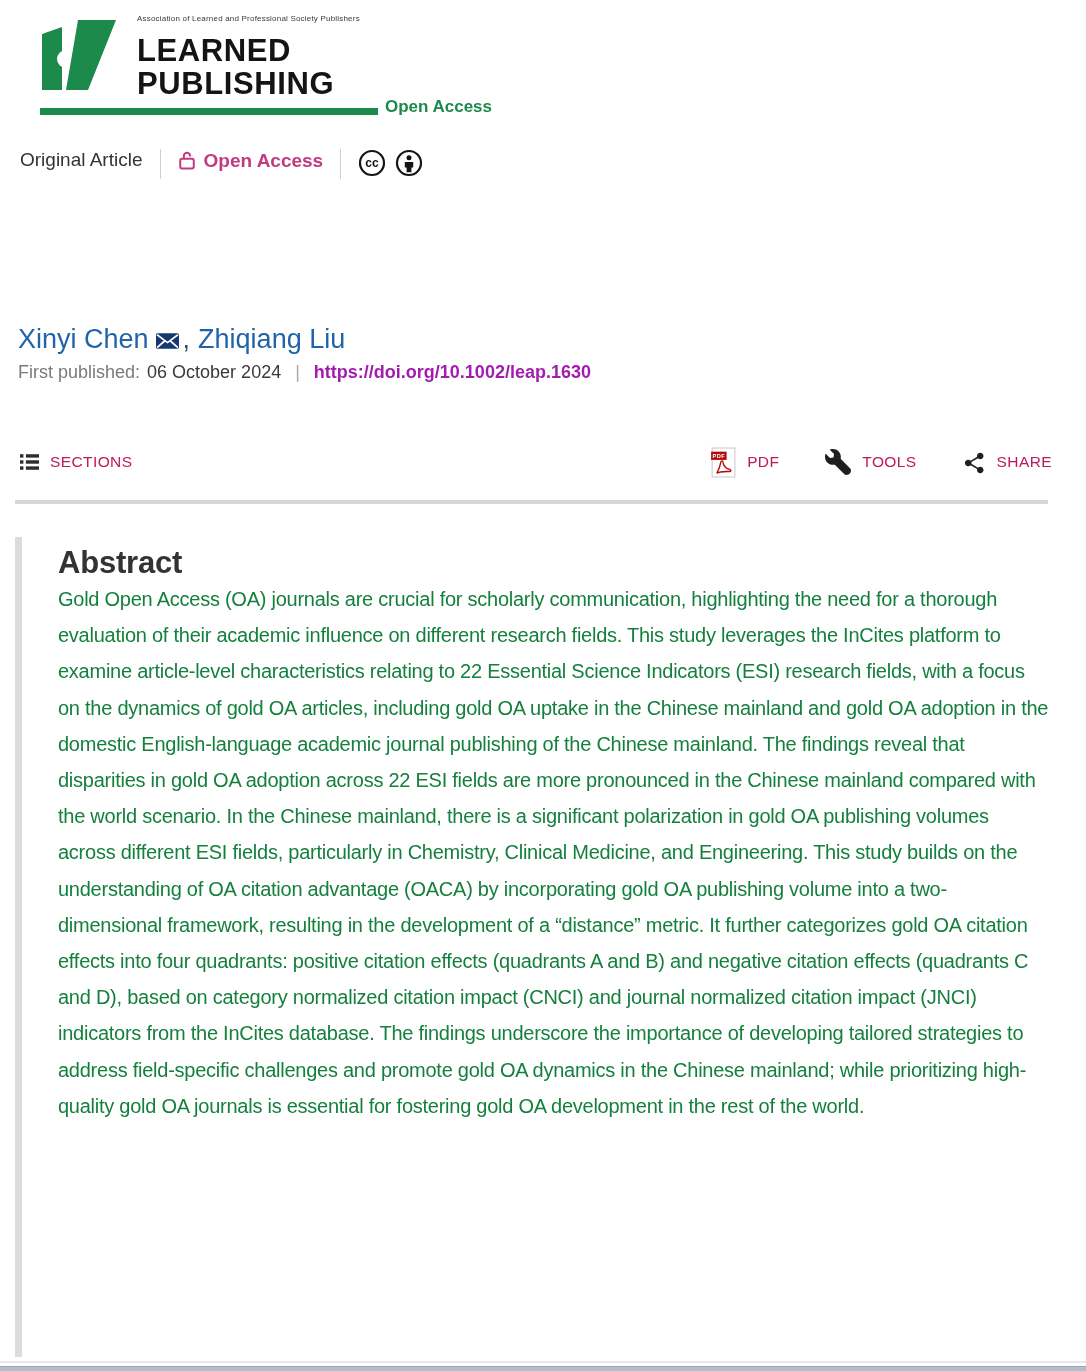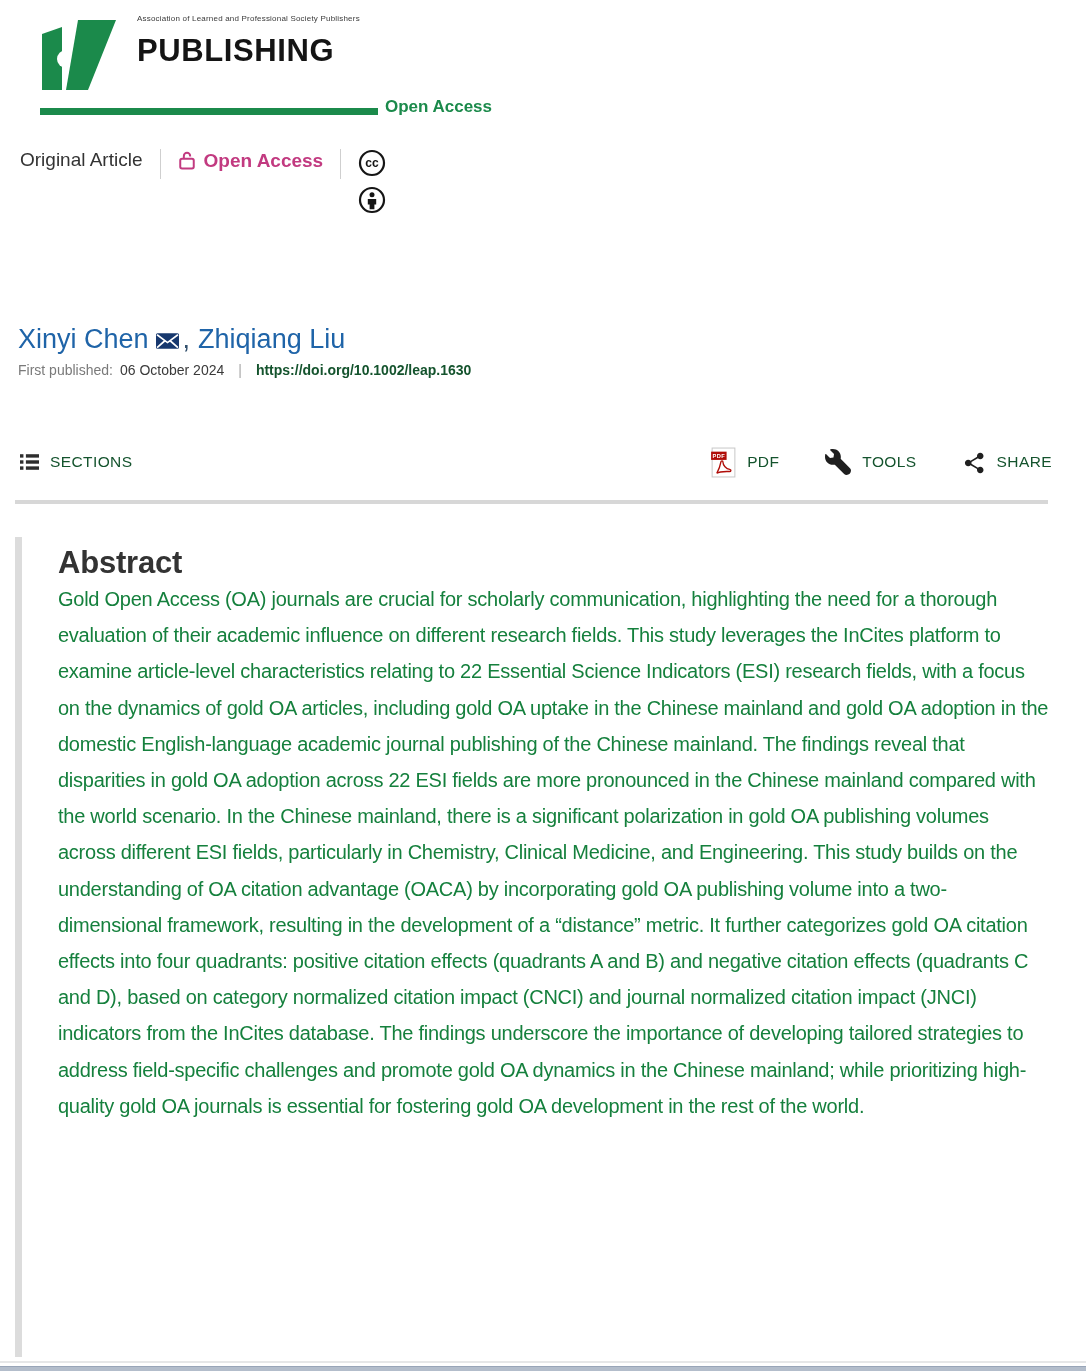--- a/index.html
+++ b/index.html
@@ -16,38 +16,38 @@
   .logo-rule-row { position:absolute; left:0; top:83px; width:452px; display:flex; align-items:flex-end; }
   .logo-rule { width:350px; height:7px; background:#1b8a4b; margin-bottom:2px; }
   .logo-oa { font-size:17px; font-weight:700; color:#1b8a4b; margin-left:7px; white-space:nowrap; }
 
   
   .meta-row { position:absolute; left:20px; top:149px; display:flex; align-items:flex-start; height:32px; }
   .meta-type { font-size:19px; color:#333; }
   .meta-sep { width:1px; height:30px; background:#cfcfcf; margin:0 17px; }
   .meta-oa { display:flex; align-items:center; cursor:pointer; }
   .meta-oa-label { font-size:19px; font-weight:700; color:#c23a80; margin-left:8px; }
-  .cc-icons { display:flex; align-items:center; gap:9px; cursor:pointer;flex-direction:column; }
+  .cc-icons { display:flex; align-items:center; gap:9px; cursor:pointer; }
 
   
   .article-title { position:absolute; left:18px; top:198px; width:960px;
     font-size:28px; font-weight:700; color:#1e1e1e; line-height:45px; letter-spacing:-0.2px; }
   .authors { position:absolute; left:18px; top:324px; font-size:27px; display:flex; align-items:center; }
   .author-link { color:#1f64a8; text-decoration:none; cursor:pointer; }
   .author-sep { color:#33516e; margin-right:8px; }
   .envelope { margin:3px 4px 0 7px; }
-  .published { position:absolute; left:18px; top:362px; font-size:14px; display:flex; align-items:flex-start; }
+  .published { position:absolute; left:18px; top:362px; font-size:18px; display:flex; align-items:flex-start; }
   .pub-label { color:#7a7a7a; margin-right:7px; }
   .pub-date { color:#3a3a3a; }
   .pub-pipe { color:#a9a9a9; margin:0 14px; }
-  .doi-link { color:#14532d; font-weight:700; text-decoration:none; cursor:pointer; }
+  .doi-link { color:#a21caf; font-weight:700; text-decoration:none; cursor:pointer; }
 
   
   .toolbar { position:absolute; left:20px; right:34px; top:444px; display:flex; justify-content:space-between; align-items:center; height:36px; }
-  .tb-item { display:flex; align-items:center; cursor:pointer; color:#14532d; font-size:15.5px; letter-spacing:0.4px; }
+  .tb-item { display:flex; align-items:center; cursor:pointer; color:#be185d; font-size:15.5px; letter-spacing:0.4px; }
   .tb-item .tb-label { margin-left:11px; }
   .tb-right { display:flex; align-items:center; gap:46px; }
 
   .divider { position:absolute; left:15px; top:500px; width:1033px; height:4px; background:#d7d7d7; }
 
   
   .abstract { position:absolute; left:15px; top:537px; right:30px; bottom:14px;
     border-left:7px solid #dcdcdc; padding:8px 6px 0 36px; overflow:hidden; }
   .abstract-heading { font-size:31px; font-weight:700; color:#333; letter-spacing:-0.2px; }
   .abstract-body { width:992px; font-size:20px; line-height:36.2px; color:#15803d; letter-spacing:-0.25px; }
@@ -64,20 +64,21 @@
 <div class="page">
 
   <div class="logo-block">
     <svg class="logo-mark" width="80" height="72" viewBox="0 0 80 72">
       <path d="M2 14 L22 7 L22 70 L2 70 Z" fill="#1b8a4b"></path>
       <circle cx="26" cy="39" r="9" fill="#ffffff"></circle>
       <path d="M38 0 L76 0 L48 70 L26 70 Z" fill="#1b8a4b"></path>
     </svg>
     <div class="logo-text">
       <div class="logo-assoc">Association of Learned and Professional Society Publishers</div>
+      <div class="logo-name">LEARNED</div>
       <div class="logo-name">PUBLISHING</div>
     </div>
     <div class="logo-rule-row">
       <div class="logo-rule"></div>
       <div class="logo-oa">Open Access</div>
     </div>
   </div>
 
   <div class="meta-row">
     <span class="meta-type">Original Article</span>

